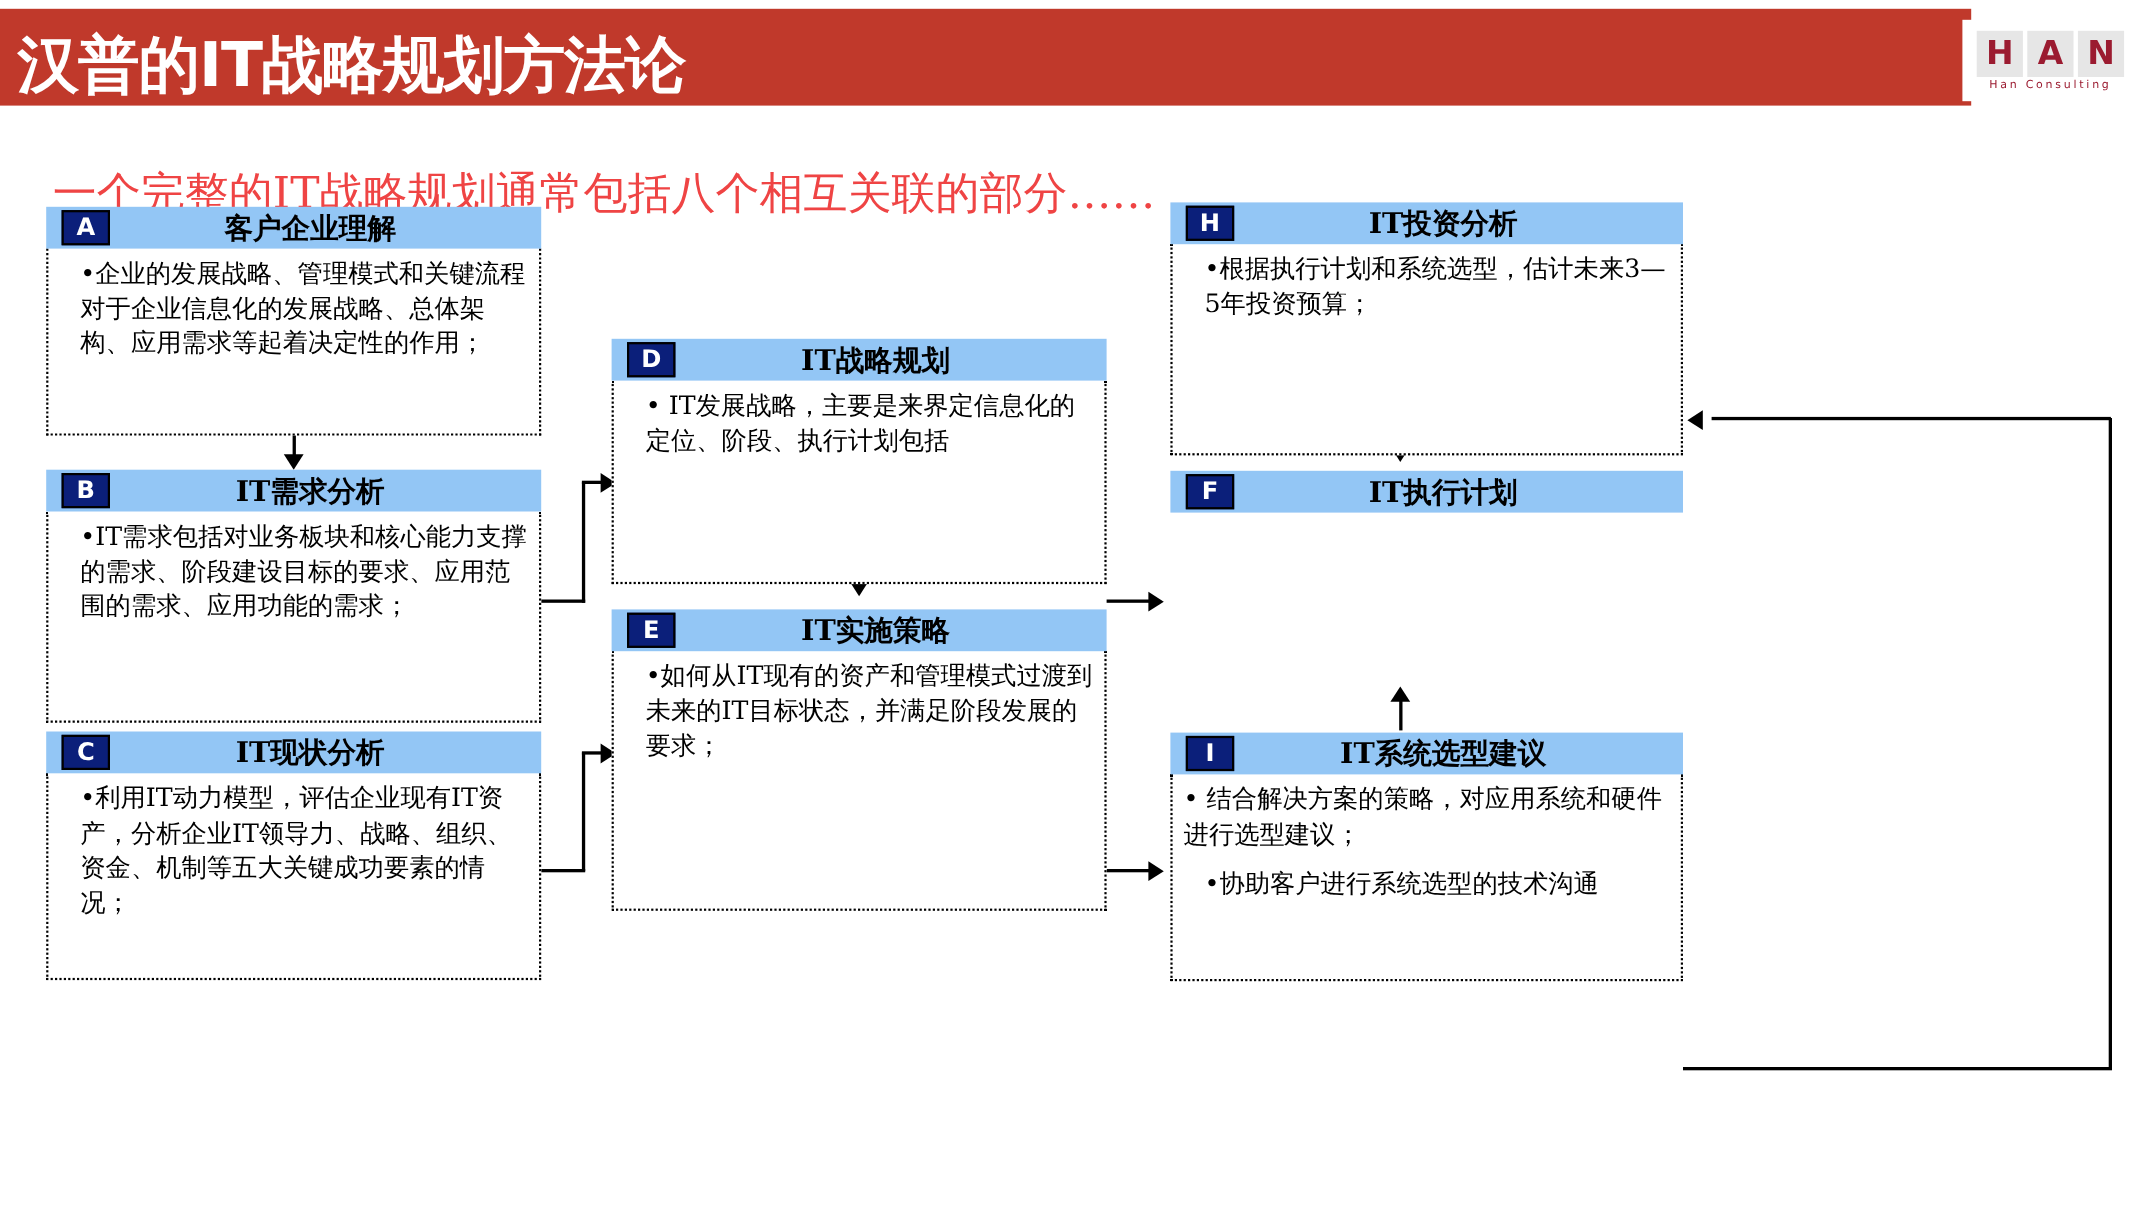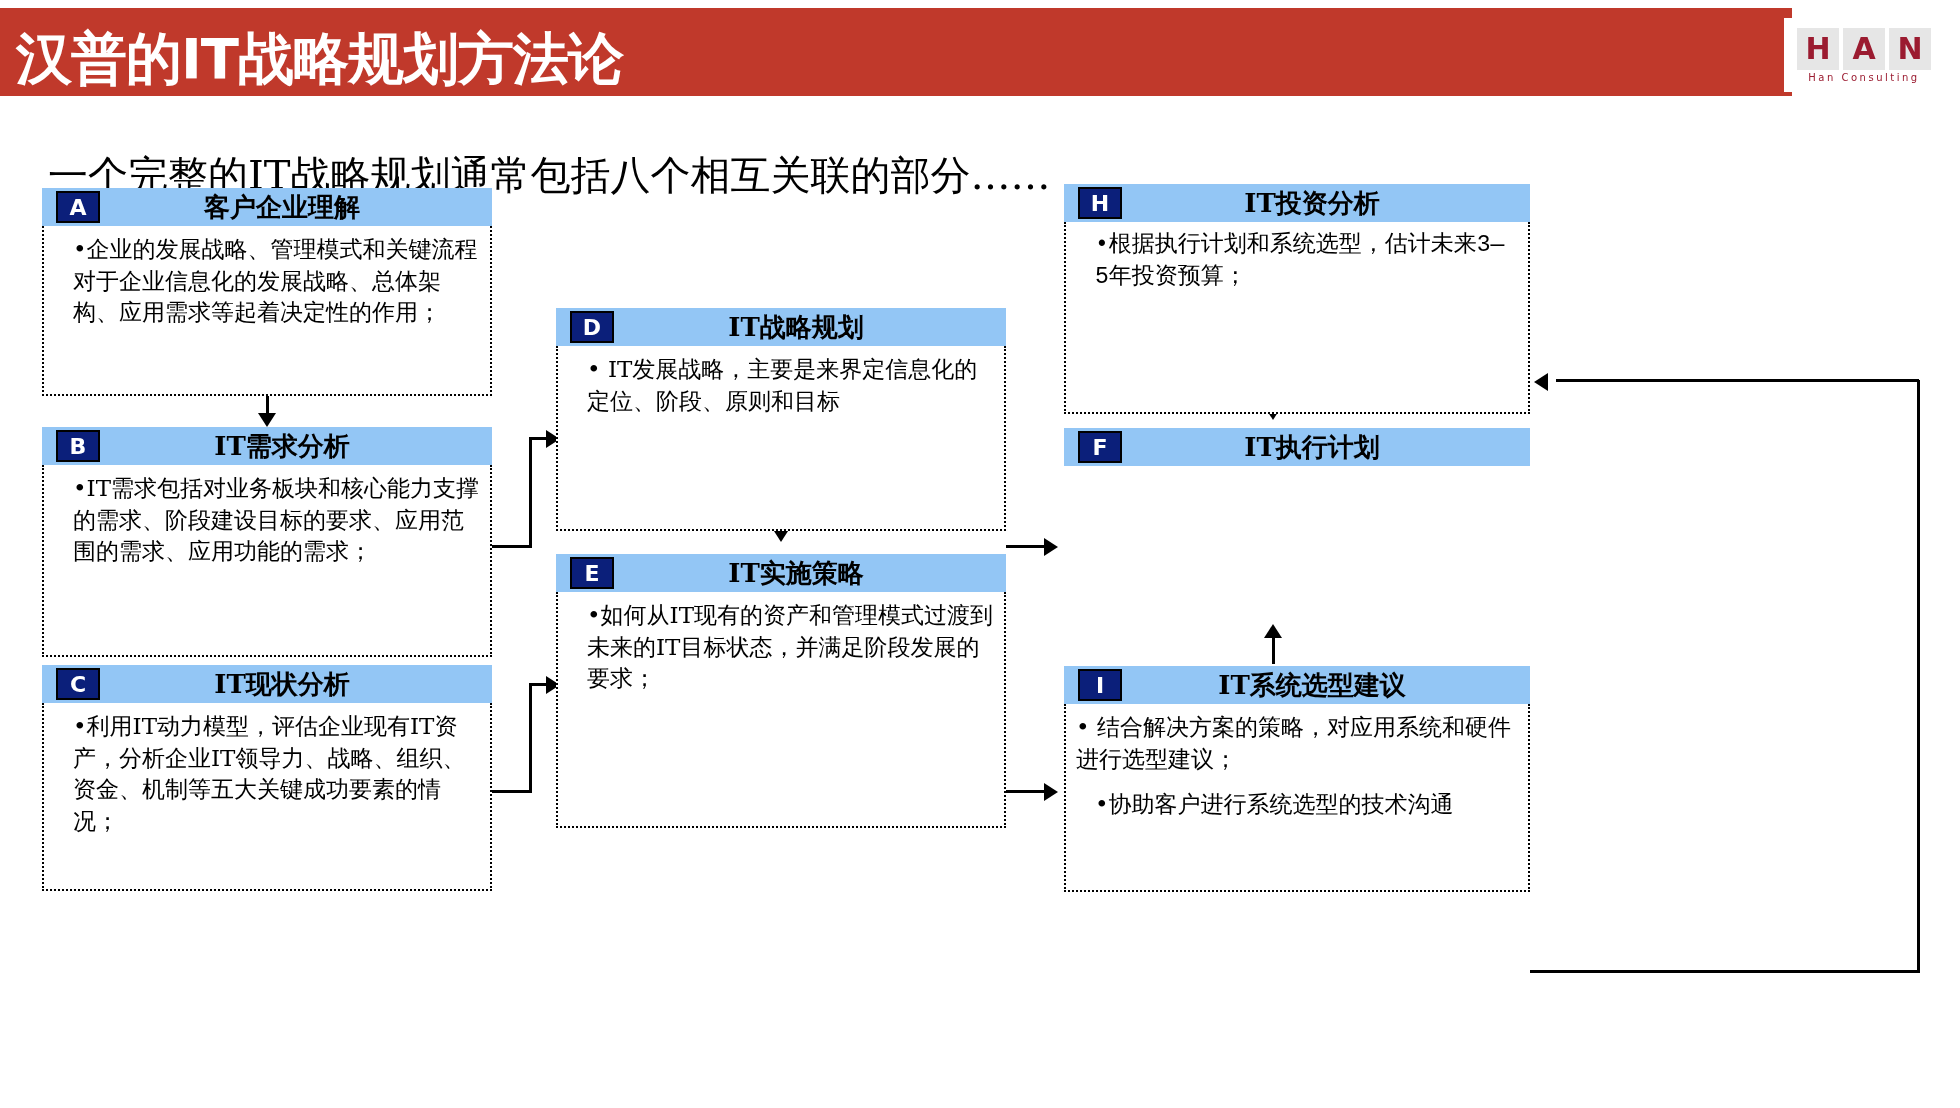--- a/index.html
+++ b/index.html
@@ -41,21 +41,21 @@
   }
   #logo-sub{
     margin-top:2px;
     font-family:"DejaVu Sans","Liberation Sans",sans-serif;
     font-size:10px;color:#9B1B30;letter-spacing:2.5px;white-space:nowrap;
   }
   
   #subtitle{
     position:absolute;left:48px;top:148px;
     font-family:"DejaVu Serif","Liberation Serif",serif;
-    font-size:40px;color:#000000;white-space:nowrap;
+    font-size:40px;color:#ef4444;white-space:nowrap;
   }
   
   .node{position:absolute;box-sizing:border-box;}
   .node-head{
     position:relative;
     height:38px;
     background:#93C6F5;
     display:flex;align-items:center;
   }
   .node-badge{
@@ -98,21 +98,21 @@
   #box-a .node-body{height:170px;}
   #box-b{left:42px;  top:427px; width:450px;}
   #box-b .node-body{height:192px;}
   #box-c{left:42px;  top:665px; width:450px;}
   #box-c .node-body{height:188px;}
   #box-d{left:556px; top:308px; width:450px;}
   #box-d .node-body{height:185px;}
   #box-e{left:556px; top:554px; width:450px;}
   #box-e .node-body{height:236px;}
   #box-h{left:1064px;top:184px; width:466px;}
-  #box-h .node-body{height:192px;font-family:Liberation Mono, monospace;}
+  #box-h .node-body{height:192px;}
   #box-f{left:1064px;top:428px; width:466px;}
   #box-f .node-body{height:190px;}
   #box-i{left:1064px;top:666px; width:466px;}
   #box-i .node-body{height:188px;}
 
   
   .ln{position:absolute;background:#000000;}
   .ln.h{height:3px;}
   .ln.v{width:3px;}
   .arrow{position:absolute;width:0;height:0;}
@@ -202,21 +202,21 @@
     <p>•利用IT动力模型，评估企业现有IT资产，分析企业IT领导力、战略、组织、资金、机制等五大关键成功要素的情况；</p>
   </div>
 </div>
 
 <div class="node" id="box-d">
   <div class="node-head">
     <div class="node-badge">D</div>
     <div class="node-title">IT战略规划</div>
   </div>
   <div class="node-body">
-    <p>• IT发展战略，主要是来界定信息化的定位、阶段、原则和目标</p>
+    <p>• IT发展战略，主要是来界定信息化的定位、阶段、执行计划包括</p>
   </div>
 </div>
 
 <div class="node" id="box-e">
   <div class="node-head">
     <div class="node-badge">E</div>
     <div class="node-title">IT实施策略</div>
   </div>
   <div class="node-body">
     <p>•如何从IT现有的资产和管理模式过渡到未来的IT目标状态，并满足阶段发展的要求；</p>

